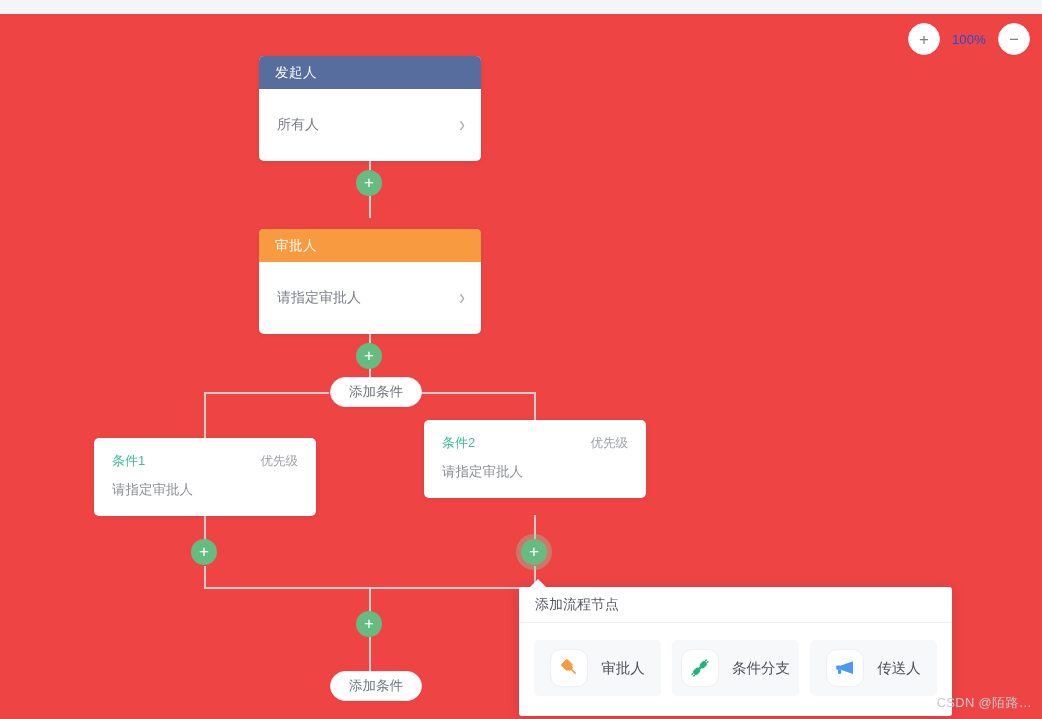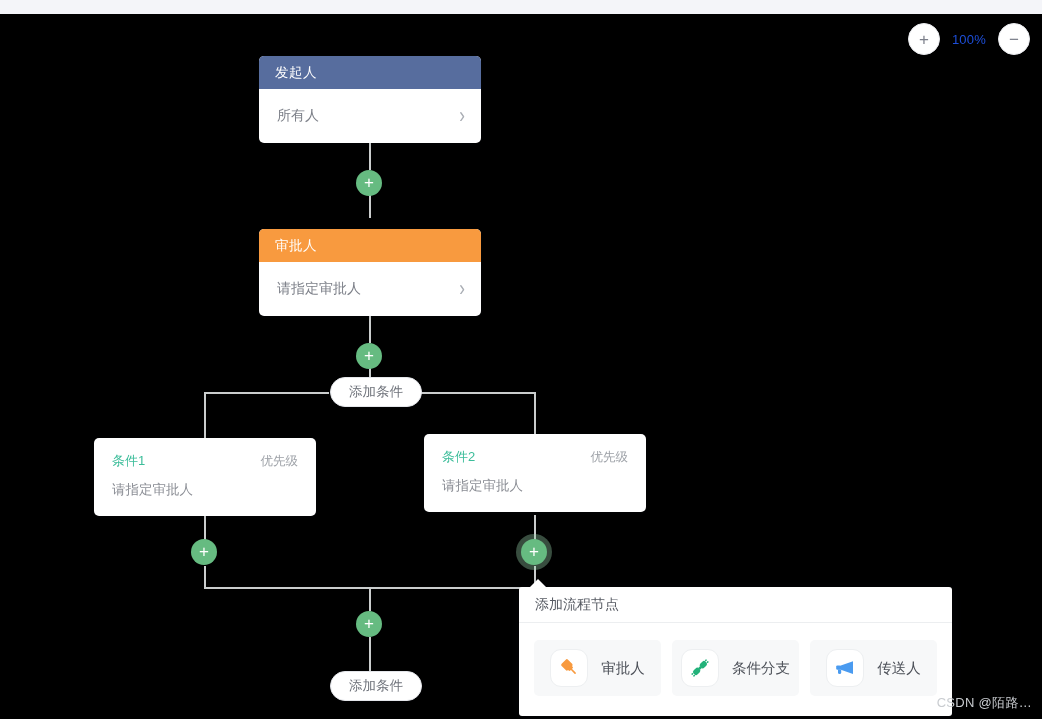--- a/index.html
+++ b/index.html
@@ -12,21 +12,21 @@
   #root {
     position: relative;
     width: 1042px; height: 719px;
     background: #f4f5f9;
   }
   
   .canvas {
     position: absolute;
     left: 0; top: 14px;
     width: 1042px; height: 705px;
-    background: #000000;
+    background: #ef4444;
     overflow: hidden;
   }
 
   
   .zoom-bar {
     position: absolute;
     top: 23px; right: 12px;
     display: flex; align-items: center; gap: 12px;
     z-index: 40;
   }
@@ -95,21 +95,21 @@
     border-radius: 5px 5px 0 0;
     display: flex; align-items: center;
     padding: 0 16px;
     color: #ffffff;
     font-size: 13.5px;
     letter-spacing: .5px;
   }
   .node-head.starter { background: #576d9e; }
   .node-head.approver { background: #f89a3f; }
   .node-body {
-    height: 54px;
+    height: 72px;
     display: flex; align-items: center; justify-content: space-between;
     padding: 0 16px 0 18px;
     font-size: 14px;
     color: #7d8089;
   }
   .chev {
     color: #a9adb4;
     font-size: 17px;
     font-weight: 300;
     line-height: 1;
@@ -291,21 +291,21 @@
     </div>
 
     <div class="cond" style="left:94px; top:424px;">
       <div class="cond-top">
         <span class="cond-title">条件1</span>
         <span class="cond-prio">优先级</span>
       </div>
       <div class="cond-body">请指定审批人</div>
     </div>
 
-    <div class="cond" style="left:424px; top:420px;">
+    <div class="cond" style="left:424px; top:406px;">
       <div class="cond-top">
         <span class="cond-title">条件2</span>
         <span class="cond-prio">优先级</span>
       </div>
       <div class="cond-body">请指定审批人</div>
     </div>
 
     <div class="plus" style="left:191px; top:525px;">
       <span>+</span>
     </div>

